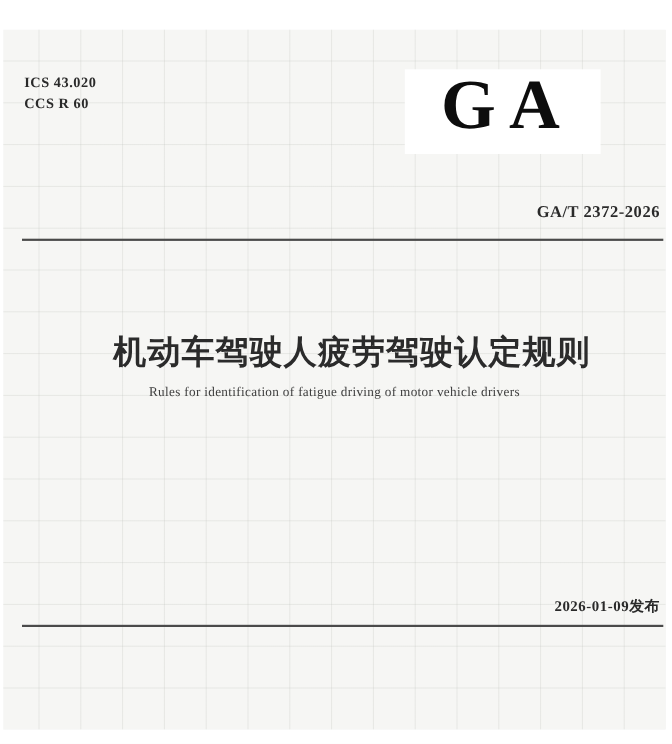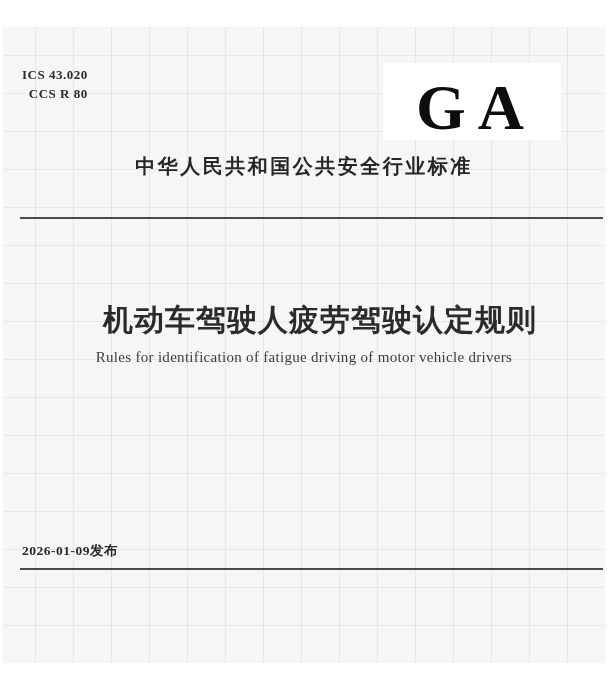--- a/index.html
+++ b/index.html
@@ -31,31 +31,30 @@
   .ics-block {
     position: absolute;
     left: 19px;
     top: 38px;
     font-family: "Liberation Serif", serif;
     font-weight: bold;
     font-size: 13px;
     line-height: 19px;
     color: #2a2a2a;
     letter-spacing: 0.5px;
-    text-align: right;
   }
   .ga-box {
     position: absolute;
-    left: 380px;
+    left: 365px;
     top: 36px;
     width: 178px;
     height: 77px;
     background: #ffffff;
     display: flex;
-    align-items: flex-end;
+    align-items: flex-start;
     justify-content: center;
   }
   .ga-letters {
     font-family: "Liberation Serif", serif;
     font-weight: bold;
     font-size: 64px;
     letter-spacing: 12px;
     color: #0d0d0d;
     line-height: 1;
     padding-left: 8px; 
@@ -101,37 +100,36 @@
     letter-spacing: 1px;
     color: #2b2b2b;
   }
   .title-en {
     position: absolute;
     left: 0;
     top: 322px;
     width: 100%;
     text-align: center;
     font-family: "Liberation Serif", serif;
-    font-size: 15px;
+    font-size: 12px;
     color: #3d3d3d;
     letter-spacing: 0.3px;
   }
   .date-row {
     position: absolute;
     left: 19px;
     right: 5px;
     top: 515px;
     display: flex;
     justify-content: flex-end;
     font-family: "Liberation Serif", serif;
     font-weight: bold;
     font-size: 13.5px;
     color: #2a2a2a;
     letter-spacing: 0.5px;
-    flex-direction: column;
   }
   .publisher {
     position: absolute;
     left: 0;
     top: 564px;
     width: 100%;
     text-align: center;
     font-weight: bold;
     font-size: 19px;
     letter-spacing: 2px;
@@ -139,29 +137,29 @@
   }
 </style>
 </head>
 <body>
 
 <div class="canvas">
   <div class="paper">
 
     <div class="ics-block">
       <div>ICS 43.020</div>
-      <div>CCS R 80</div>
+      <div>CCS R 60</div>
     </div>
 
     <div class="ga-box">
       <span class="ga-letters">GA</span>
     </div>
 
-    <div class="standard-category">中华人民共和国公共安全行业标准</div>
 
+    <div class="standard-number">GA/T 2372-2026</div>
 
     <div class="rule rule-top"></div>
 
     <div class="title-zh">机动车驾驶人疲劳驾驶认定规则</div>
 
     <div class="title-en">Rules for identification of fatigue driving of motor vehicle drivers</div>
 
     <div class="date-row">
       <span>2026-01-09发布</span>
     </div>

